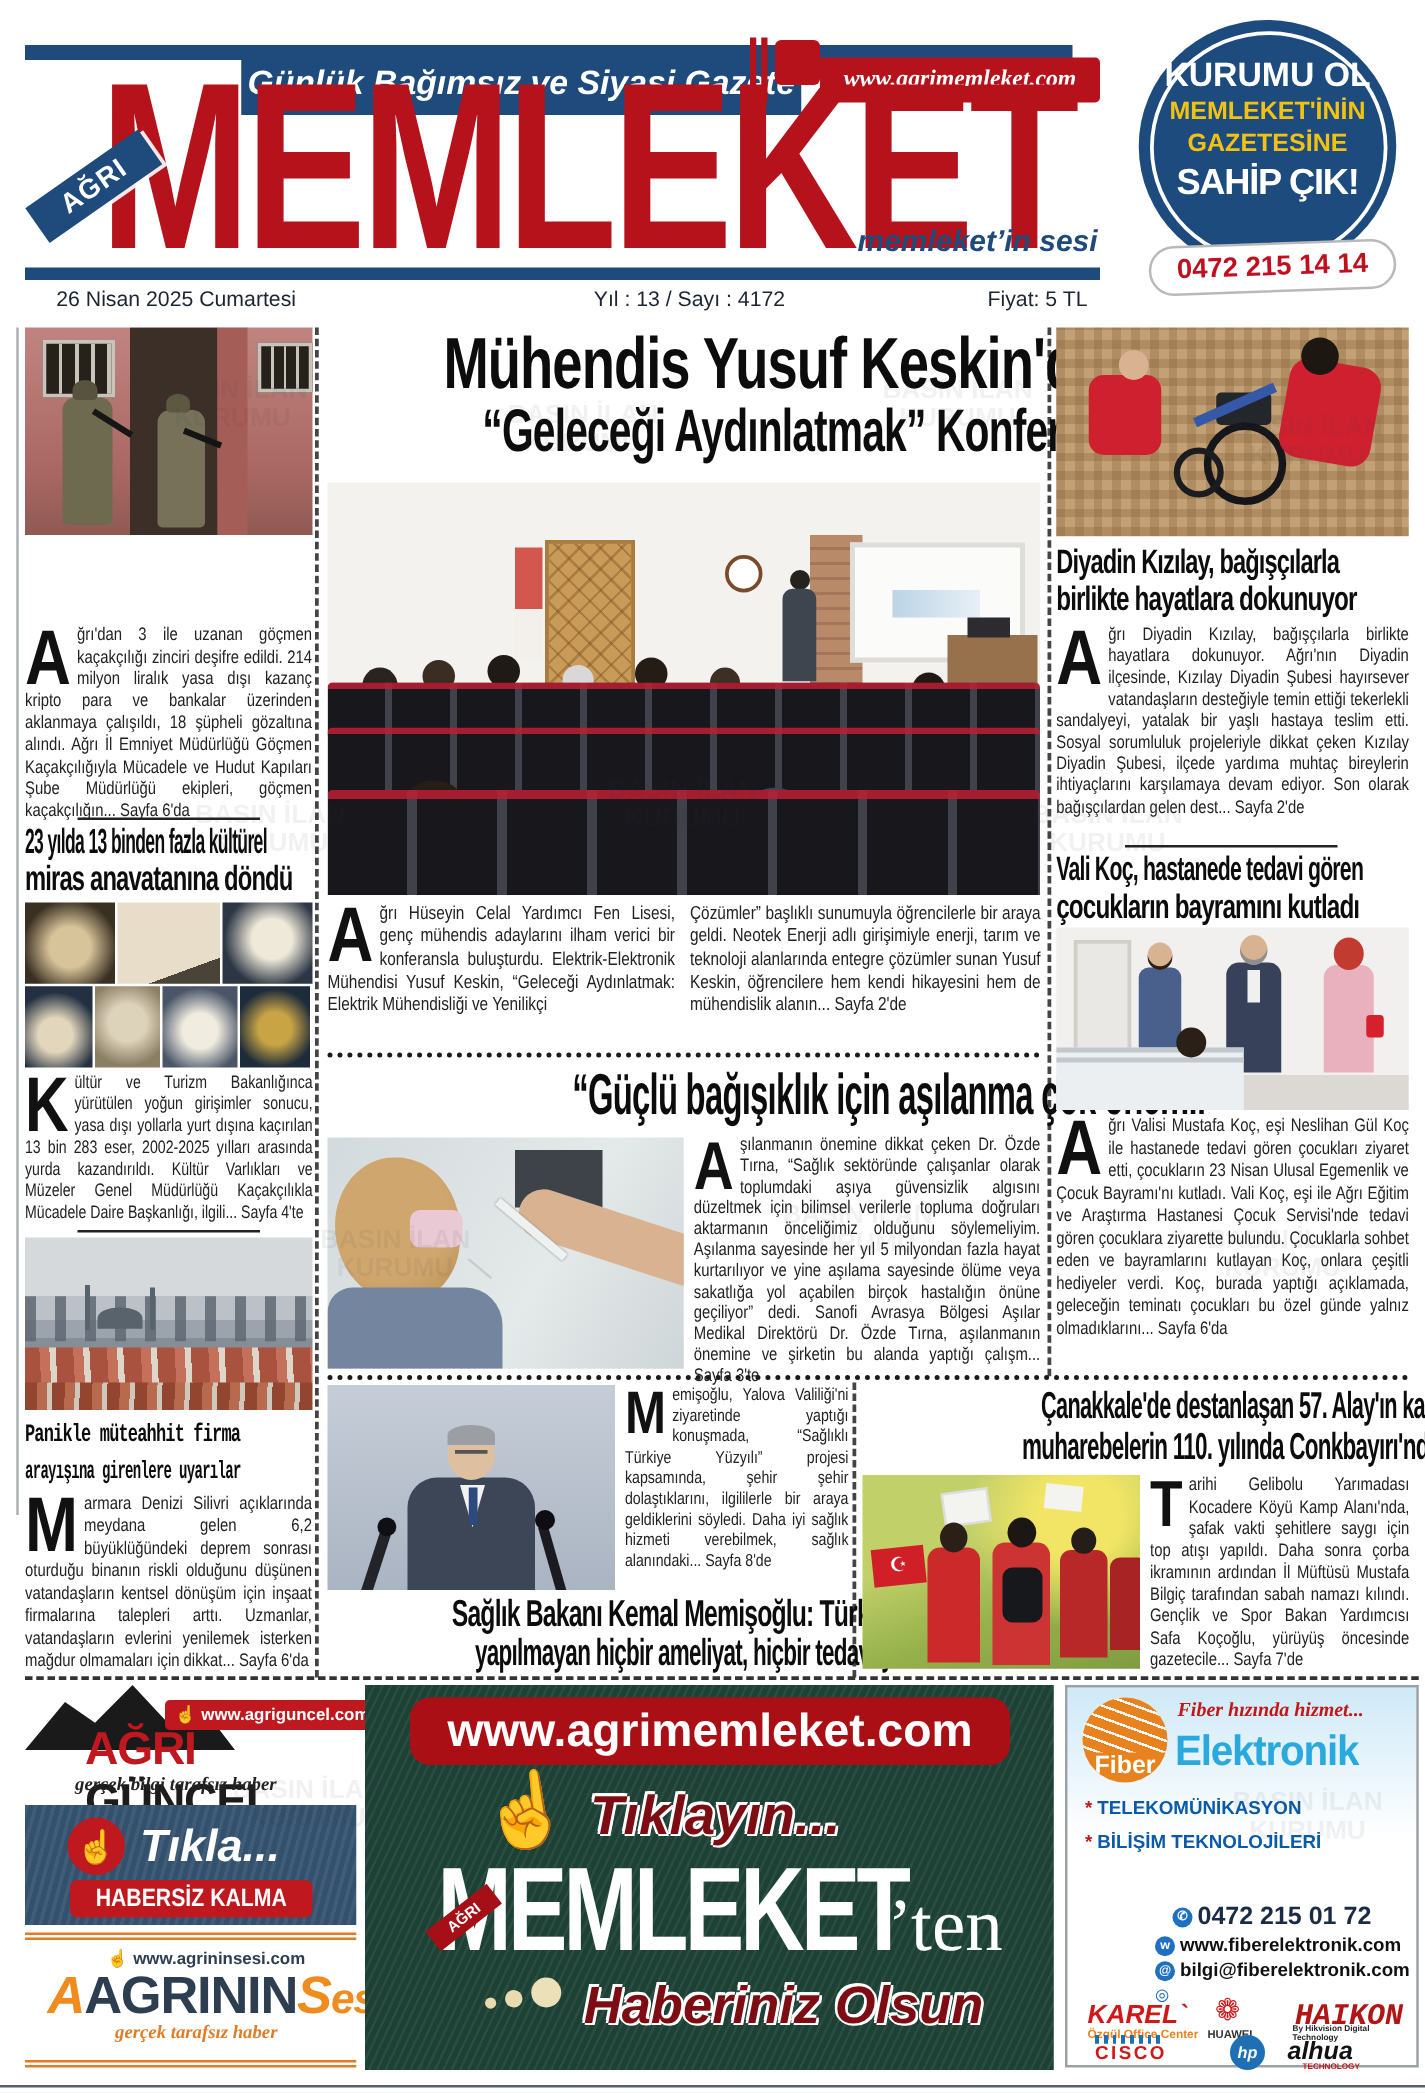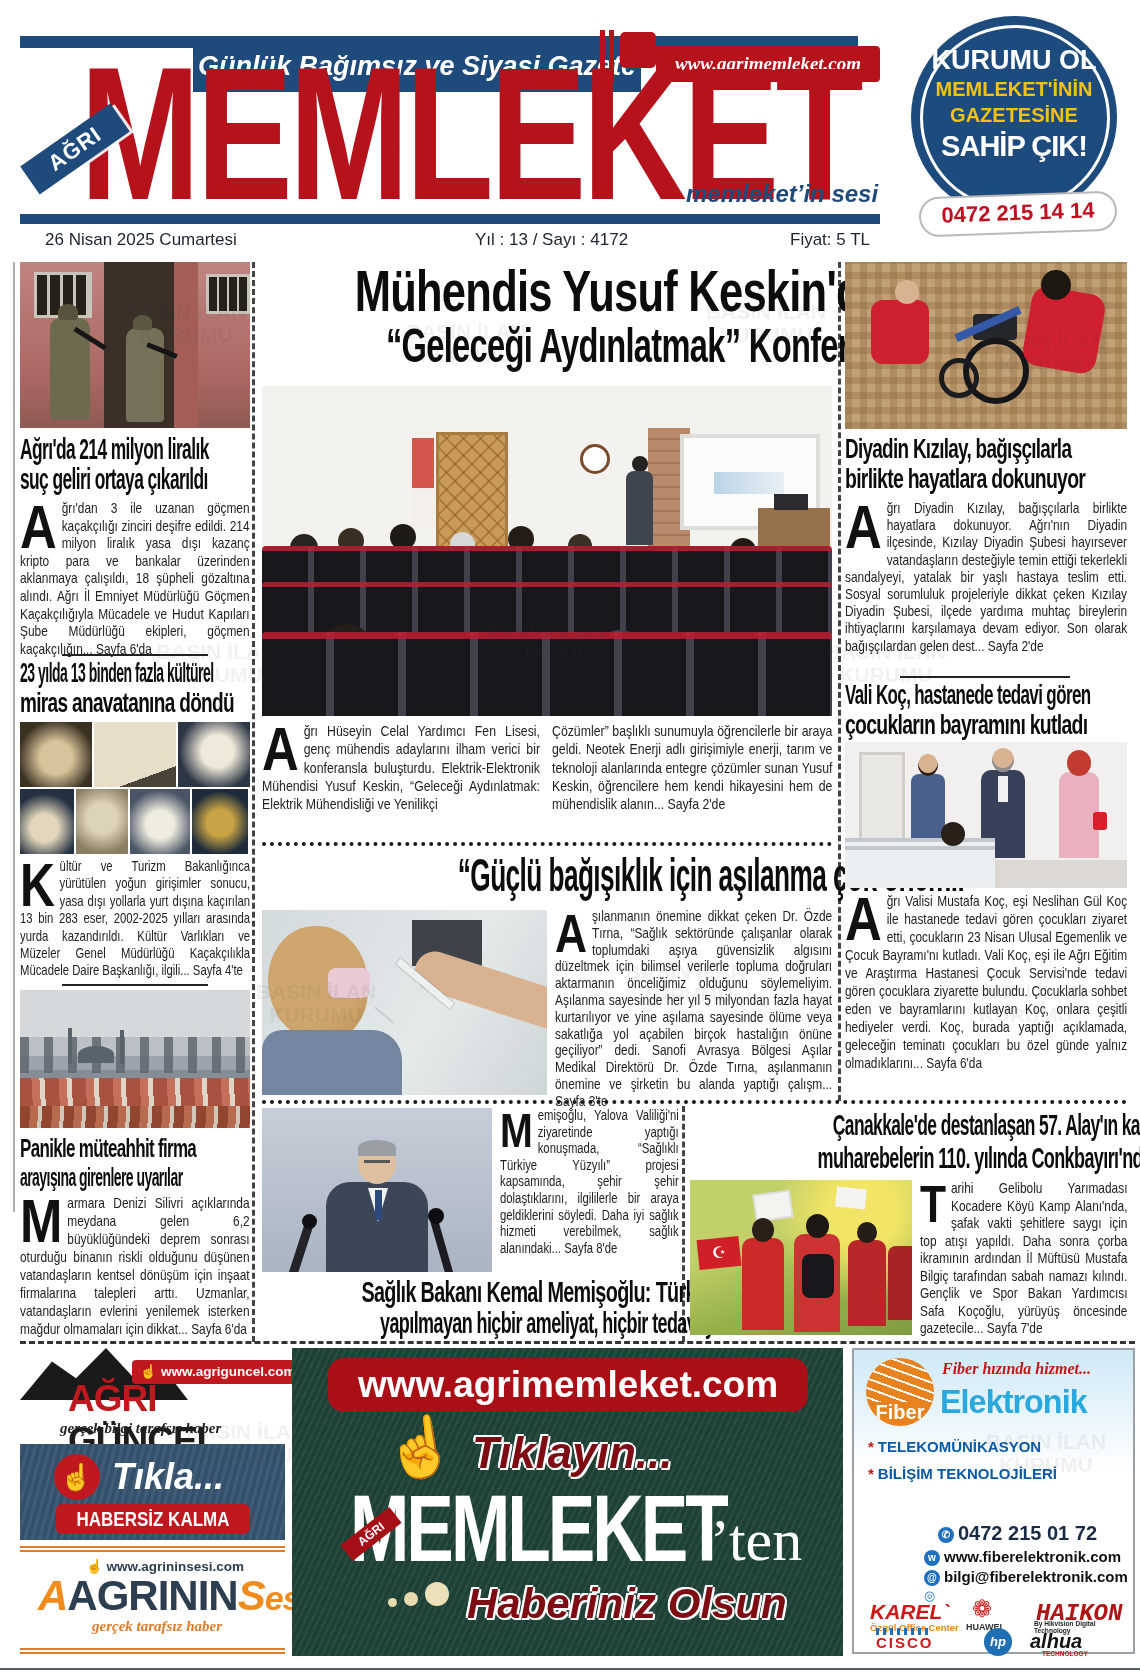--- a/index.html
+++ b/index.html
@@ -170,21 +170,21 @@
   #ph-march .f3{position:absolute;left:158px;top:60px;width:38px;height:86px;background:#b82828;border-radius:9px 9px 0 0;}
   #ph-march .f3h{position:absolute;left:167px;top:42px;width:20px;height:21px;border-radius:50%;background:#241d18;}
   #ph-march .f4{position:absolute;left:198px;top:66px;width:30px;height:74px;background:#a82424;border-radius:8px 8px 0 0;}
   
   #lh1{left:20px;top:434px;width:230px;font-size:29px;line-height:30px;}
   #lbody1{left:20px;top:500px;width:280px;transform:scaleX(0.82);}
   #ldiv1{left:62px;top:654px;width:146px;}
   #lh2{left:20px;top:658px;width:230px;font-size:28px;line-height:30px;}
   #lbody2{left:20px;top:858px;width:295px;transform:scaleX(0.78);line-height:17.4px;}
   #ldiv2{left:62px;top:984px;width:146px;}
-  #lh3{left:20px;top:1134px;width:230px;font-size:25px;line-height:29px;}
+  #lh3{left:20px;top:1134px;width:230px;font-size:20px;line-height:29px;font-family:Liberation Mono, monospace;}
   #lbody3{left:20px;top:1194px;width:280px;transform:scaleX(0.82);line-height:18px;}
   #mainhl{left:262px;top:262px;width:570px;text-align:center;}
   #mainhl .l1{font-size:58px;line-height:58px;}
   #mainhl .l2{font-size:48px;line-height:52px;}
   #conf-col1{left:262px;top:722px;width:339px;transform:scaleX(0.82);font-size:15px;line-height:18.3px;}
   #conf-col2{left:552px;top:722px;width:342px;transform:scaleX(0.82);font-size:15px;line-height:18.3px;}
   #dot1{left:262px;top:842px;width:570px;}
   #vachl{left:262px;top:850px;width:570px;text-align:center;font-size:46px;line-height:50px;}
   #vacbody{left:555px;top:908px;width:338px;transform:scaleX(0.82);font-size:14.5px;line-height:16.8px;}
   #dot2{left:262px;top:1100px;width:865px;}
@@ -340,24 +340,20 @@
     <div class="s1">
         <div class="helm"></div>
         <div class="gun"></div>
       </div>
     <div class="s2">
         <div class="helm"></div>
         <div class="gun"></div>
       </div>
   </div>
 
-  <div class="abs hl" id="lh1">
-    <span class="cond" style="transform:scaleX(0.6)">Ağrı'da 214 milyon liralık</span><br>
-    <span class="cond" style="transform:scaleX(0.6)">suç geliri ortaya çıkarıldı</span>
-  </div>
   <div class="abs body-txt" id="lbody1">
     <span class="dc">A</span><span>ğrı'dan 3 ile uzanan göçmen kaçakçılığı zinciri deşifre edildi. 214 milyon liralık yasa dışı kazanç kripto para ve bankalar üzerinden aklanmaya çalışıldı, 18 şüpheli gözaltına alındı. Ağrı İl Emniyet Müdürlüğü Göçmen Kaçakçılığıyla Mücadele ve Hudut Kapıları Şube Müdürlüğü ekipleri, göçmen kaçakçılığın... Sayfa 6'da</span>
   </div>
   <div class="divider" id="ldiv1"></div>
 
   <div class="abs hl" id="lh2">
     <span class="cond" style="transform:scaleX(0.5)">23 yılda 13 binden fazla kültürel</span><br>
     <span class="cond" style="transform:scaleX(0.68)">miras anavatanına döndü</span>
   </div>
   <div class="abs" id="artifacts">

